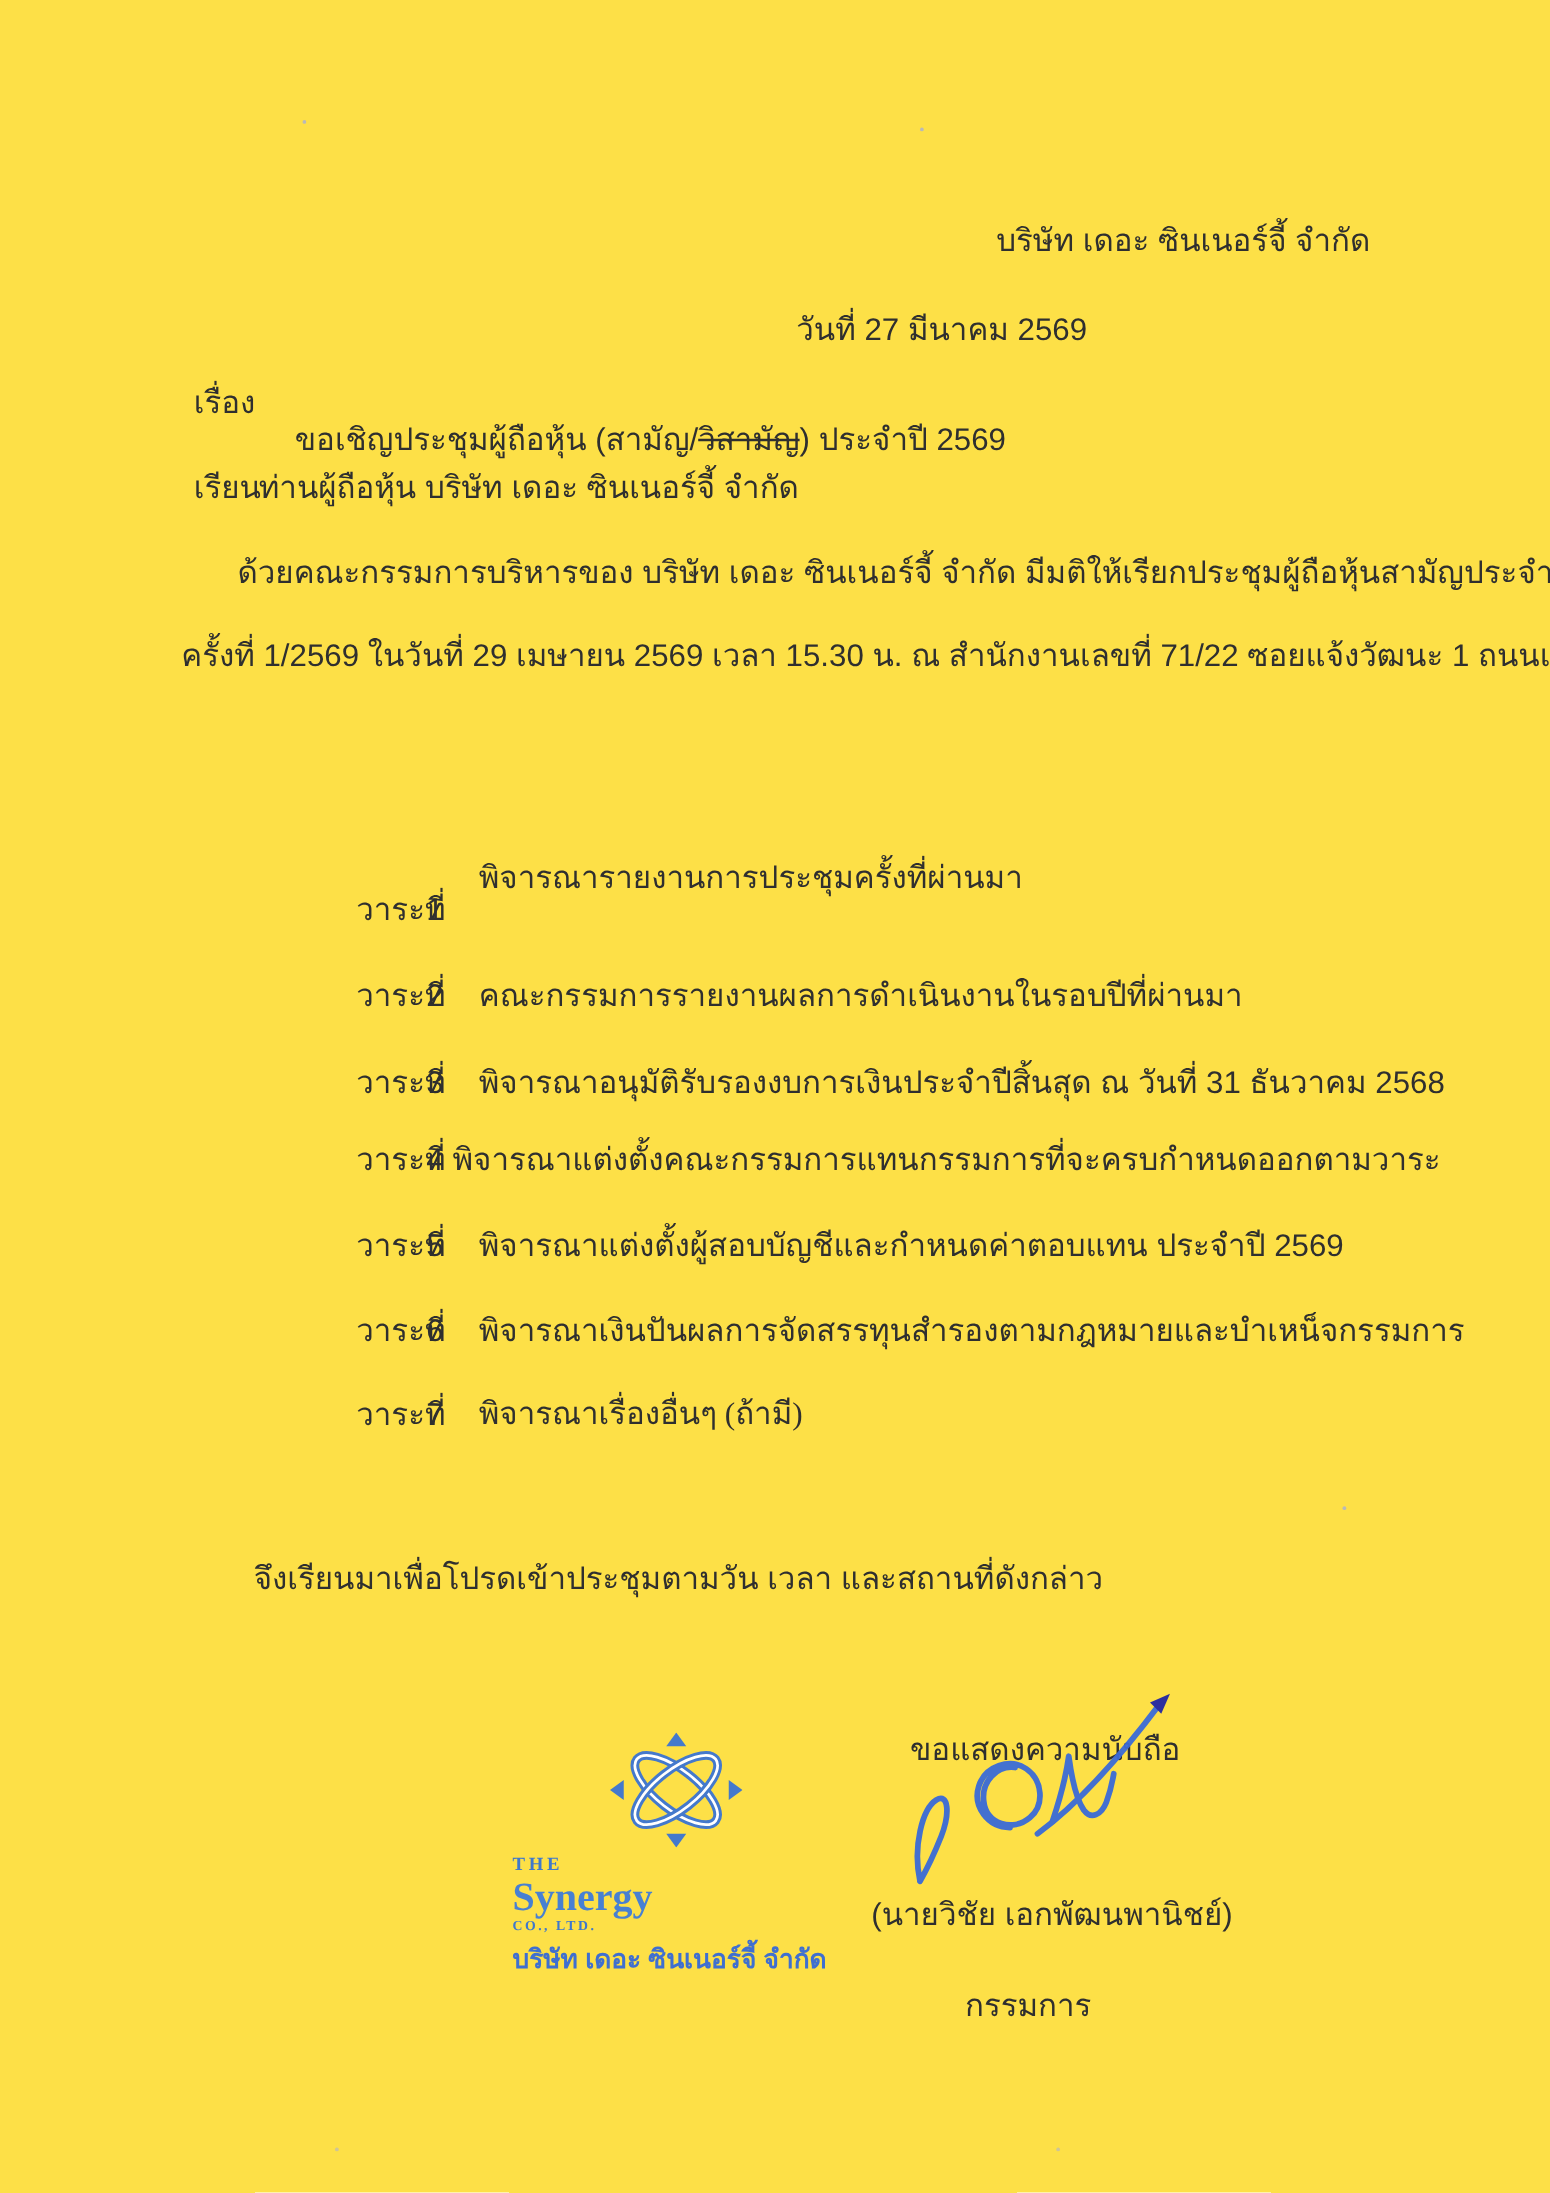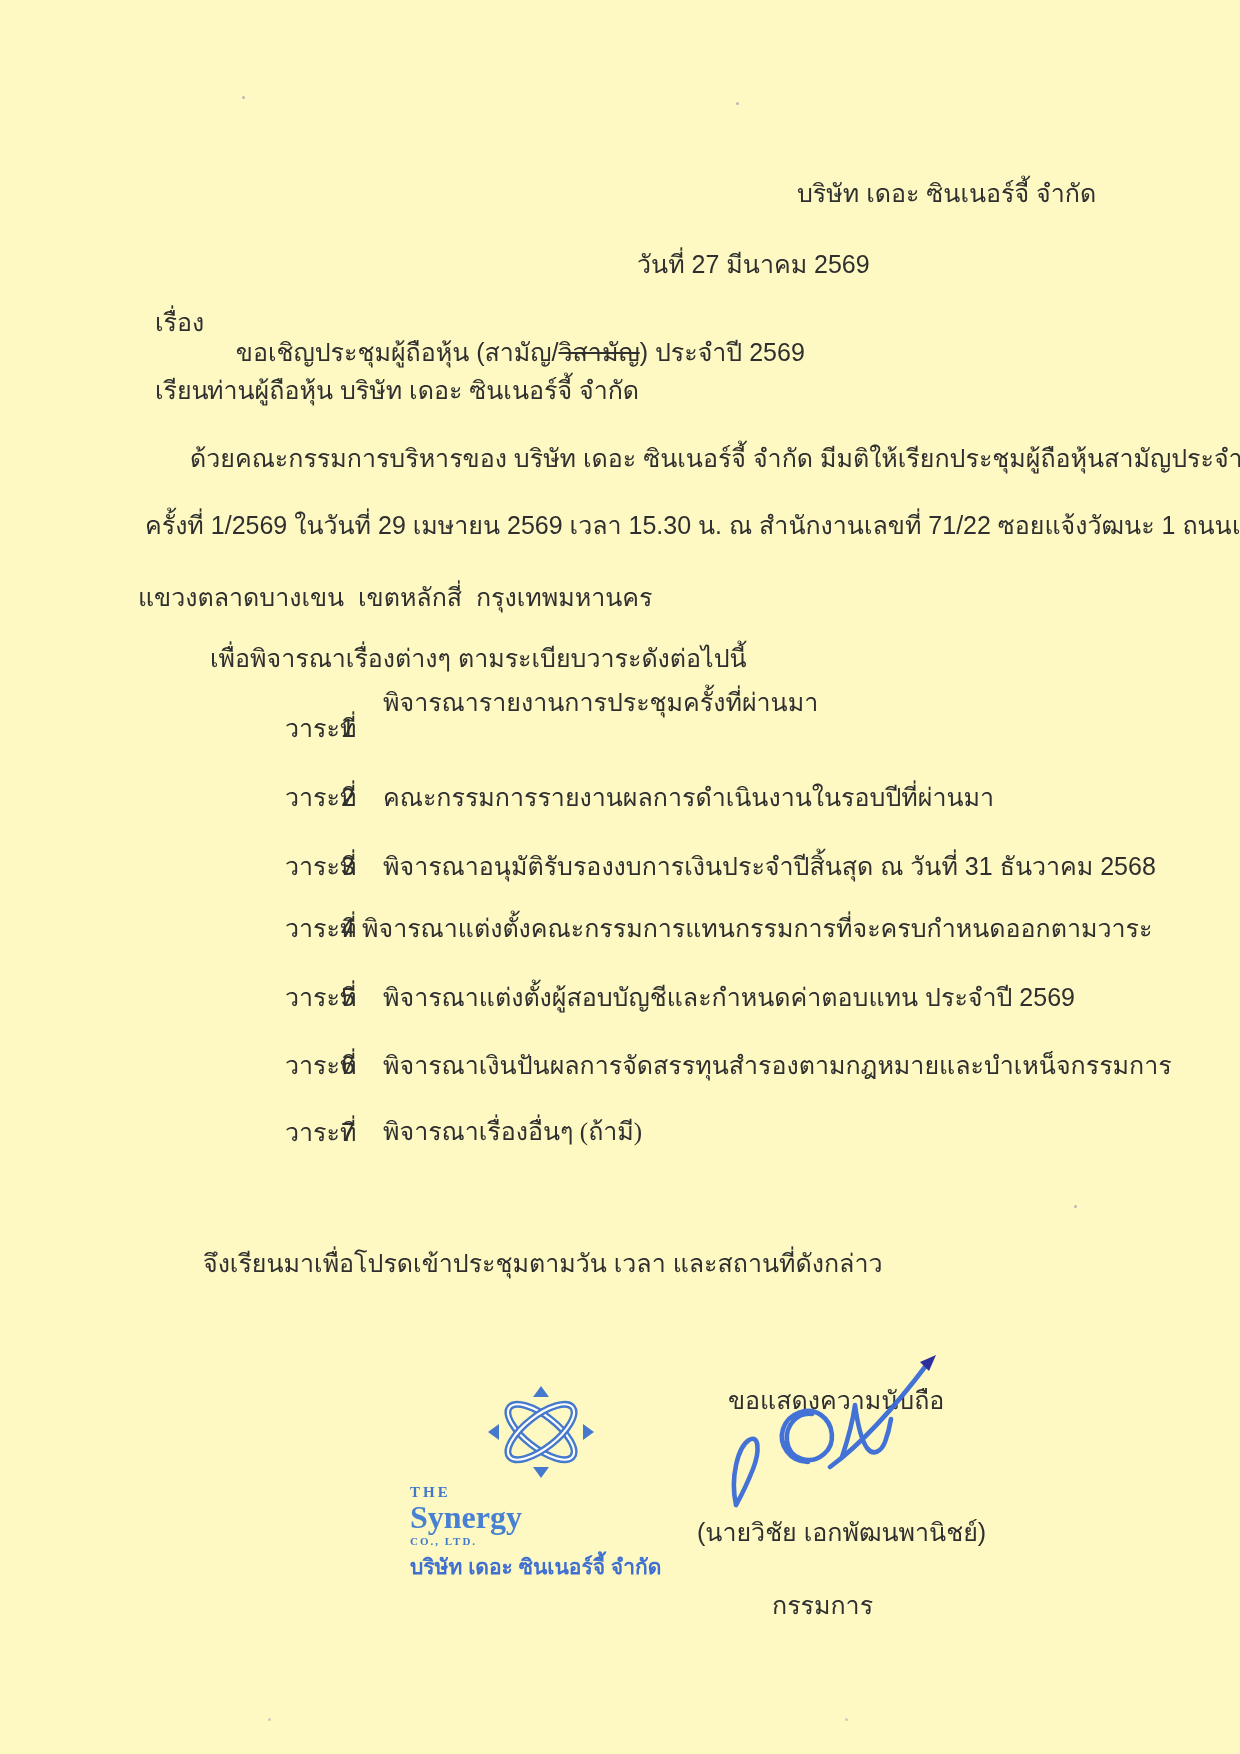--- a/index.html
+++ b/index.html
@@ -1,19 +1,19 @@
 <!DOCTYPE html>
 <html><head>
 <meta charset="utf-8">
 <style>
   html,body{margin:0;padding:0;background:#ffffff;}
   .page{
     position:relative;
     width:1240px;height:1754px;
-    background:#fef9c3;
+    background:#fde047;
     font-family:"Liberation Sans","DejaVu Sans",sans-serif;
     color:#2f2f2f;
     overflow:hidden;
   }
   .t{
     position:absolute;
     font-size:25px;
     line-height:1.2;
     white-space:pre;
     color:#2f2f2f;
@@ -67,23 +67,21 @@
   <div class="t" style="left:155px;top:307px;">เรื่อง</div>
   <div class="t" style="left:208px;top:307px;">
     <span>ขอเชิญประชุมผู้ถือหุ้น (สามัญ/</span><span class="struck">วิสามัญ</span><span>) ประจำปี 2569</span>
   </div>
 
   <div class="t" style="left:155px;top:375px;">เรียน</div>
   <div class="t" style="left:207px;top:375px;">ท่านผู้ถือหุ้น บริษัท เดอะ ซินเนอร์จี้ จำกัด</div>
 
   <div class="t" style="left:190px;top:443px;">ด้วยคณะกรรมการบริหารของ บริษัท เดอะ ซินเนอร์จี้ จำกัด มีมติให้เรียกประชุมผู้ถือหุ้นสามัญประจำปี</div>
   <div class="t" style="left:145px;top:510px;">ครั้งที่ 1/2569 ในวันที่ 29 เมษายน 2569 เวลา 15.30 น. ณ สำนักงานเลขที่ 71/22 ซอยแจ้งวัฒนะ 1 ถนนแจ้งวัฒนะ</div>
-  <div class="t" style="left:138px;top:582px;">แขวงตลาดบางเขน  เขตหลักสี่  กรุงเทพมหานคร</div>
 
-  <div class="t" style="left:210px;top:643px;">เพื่อพิจารณาเรื่องต่างๆ ตามระเบียบวาระดังต่อไปนี้</div>
 
   <div>
     <div class="t" style="left:285px;top:713px;">วาระที่</div>
     <div class="t" style="left:341px;top:713px;">1</div>
     <div class="t" style="left:383px;top:687px;">พิจารณารายงานการประชุมครั้งที่ผ่านมา</div>
   </div>
   <div>
     <div class="t" style="left:285px;top:782px;">วาระที่</div>
     <div class="t" style="left:341px;top:782px;">2</div>
     <div class="t" style="left:383px;top:782px;">คณะกรรมการรายงานผลการดำเนินงานในรอบปีที่ผ่านมา</div>

